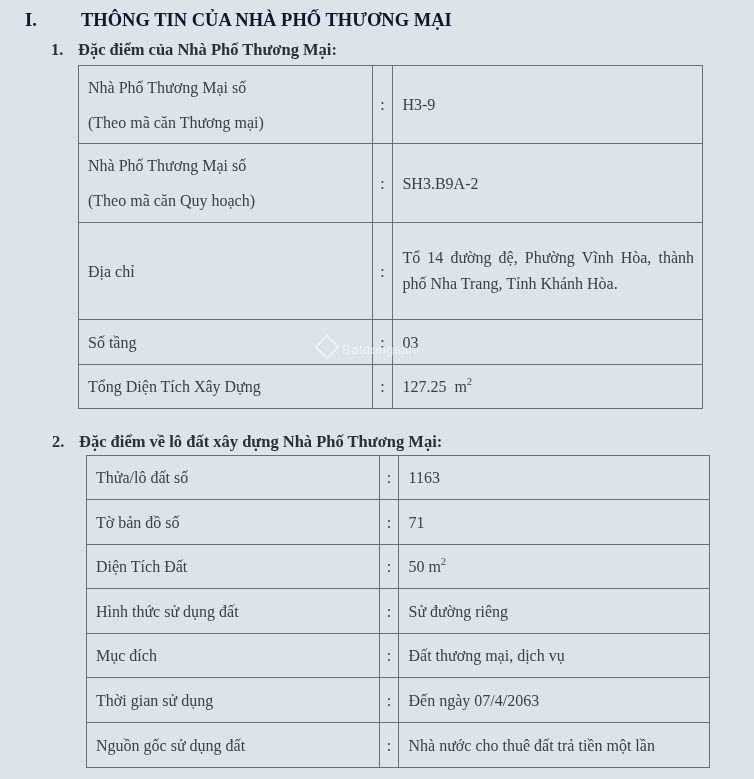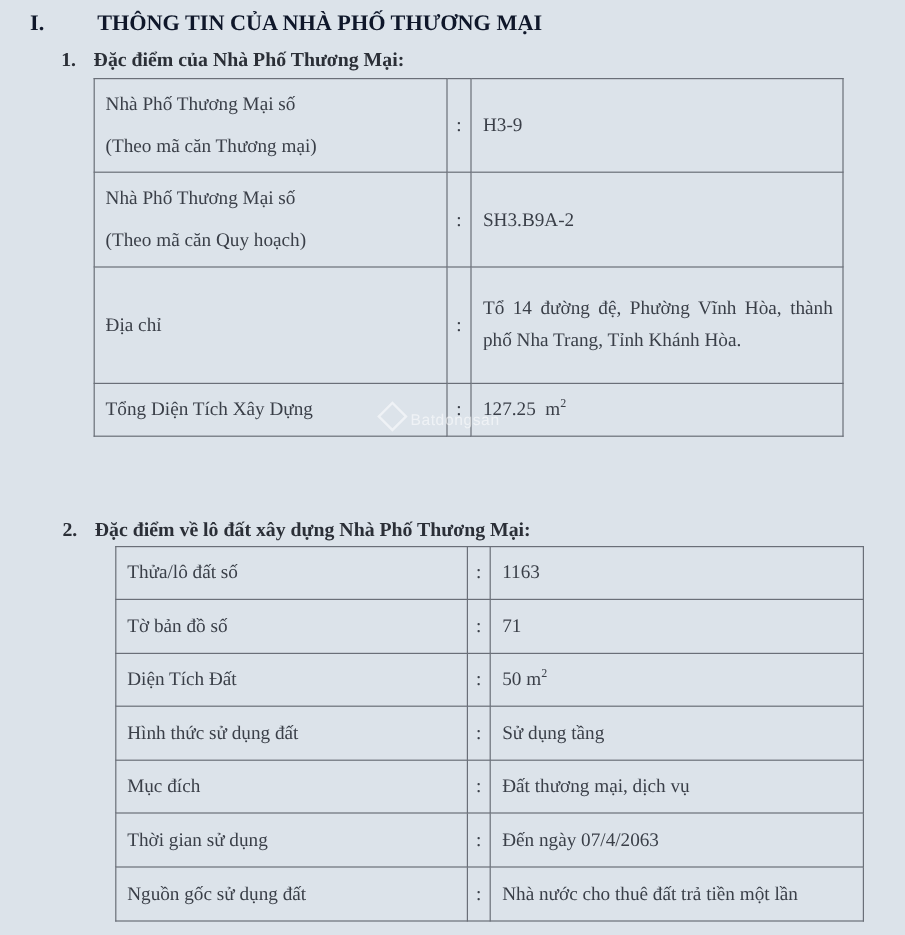--- a/index.html
+++ b/index.html
@@ -63,21 +63,21 @@
       padding: 0;
     }
     table.info td.value {
       padding-left: 9px;
     }
     #table1 { left: 78px; top: 65px; width: 625px; }
     #table1 col.c1 { width: 294px; }
     #table1 col.c2 { width: 21px; }
     #table1 col.c3 { width: 310px; }
 
-    #table2 { left: 96px; top: 455px; width: 624px; }
+    #table2 { left: 86px; top: 455px; width: 624px; }
     #table2 col.c1 { width: 293px; }
     #table2 col.c2 { width: 20px; }
     #table2 col.c3 { width: 311px; }
 
     .justify {
       text-align: justify;
       text-align-last: left;
       padding-right: 9px;
     }
     sup { font-size: 10px; line-height: 0; vertical-align: 7px; }
@@ -133,20 +133,25 @@
       <div style="line-height:35px;">(Theo mã căn Quy hoạch)</div>
     </td>
     <td class="colon">:</td>
     <td class="value">SH3.B9A-2</td>
   </tr>
   <tr style="height:97px;padding-left:10px;">
     <td class="label">Địa chỉ</td>
     <td class="colon">:</td>
     <td class="value justify" style="line-height:26px;">Tổ 14 đường đệ, Phường Vĩnh Hòa, thành phố Nha Trang, Tỉnh Khánh Hòa.</td>
   </tr>
+  <tr style="height:45px;">
+    <td class="label">Số tầng</td>
+    <td class="colon">:</td>
+    <td class="value">03</td>
+  </tr>
   <tr style="height:44px;">
     <td class="label">Tổng Diện Tích Xây Dựng</td>
     <td class="colon">:</td>
     <td class="value"><span style="white-space:pre;">127.25  m</span><sup>2</sup></td>
   </tr>
 </tbody>
   </table>
 
 <div class="watermark">
   <span class="wm-icon"></span><span>Batdongsan</span>
@@ -174,21 +179,21 @@
     <td class="value">71</td>
   </tr>
   <tr style="height:44px;">
     <td class="label">Diện Tích Đất</td>
     <td class="colon">:</td>
     <td class="value"><span style="white-space:pre;">50 m</span><sup>2</sup></td>
   </tr>
   <tr style="height:45px;">
     <td class="label">Hình thức sử dụng đất</td>
     <td class="colon">:</td>
-    <td class="value">Sử dụng tầng</td>
+    <td class="value">Sử đường riêng</td>
   </tr>
   <tr style="height:44px;">
     <td class="label">Mục đích</td>
     <td class="colon">:</td>
     <td class="value">Đất thương mại, dịch vụ</td>
   </tr>
   <tr style="height:45px;">
     <td class="label">Thời gian sử dụng</td>
     <td class="colon">:</td>
     <td class="value">Đến ngày 07/4/2063</td>

